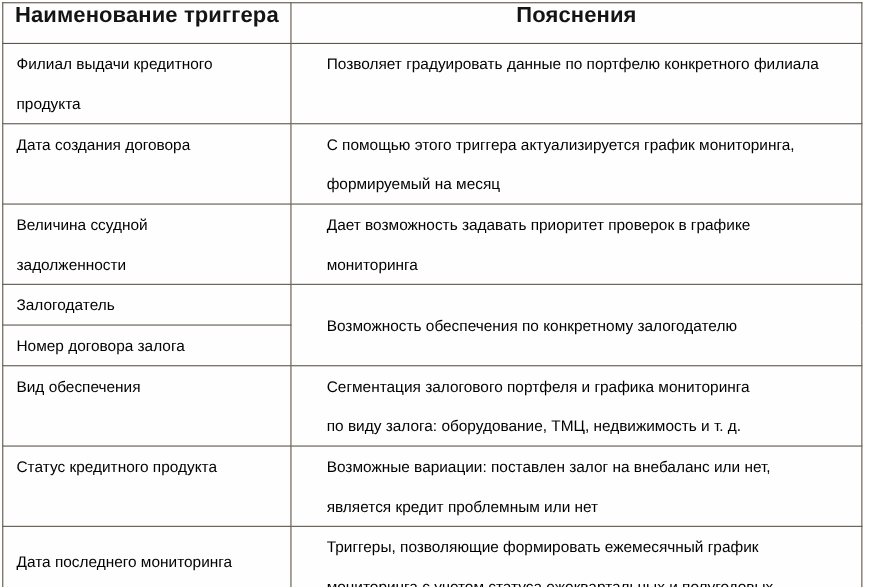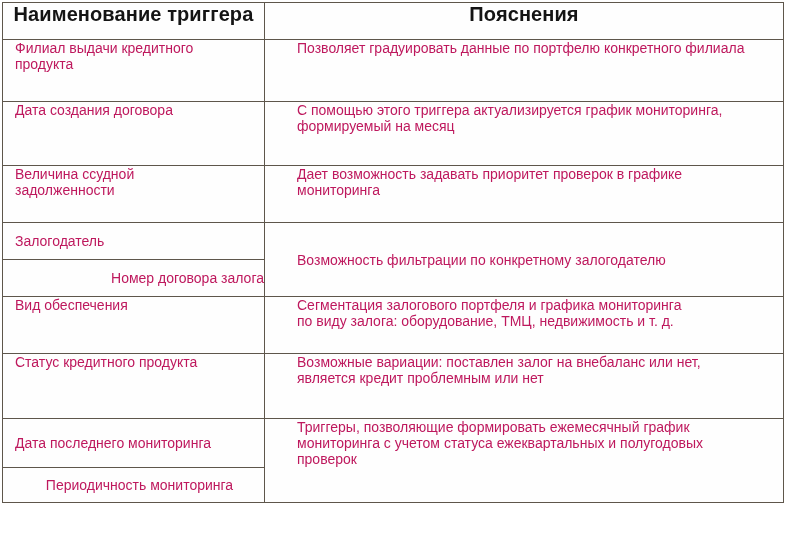--- a/index.html
+++ b/index.html
@@ -52,22 +52,22 @@
     font-size: 20px;
     letter-spacing: 0.1px;
     color: #141414;
     padding: 0 6px;
     font-stretch: condensed;
   }
 
   
   td.cell {
     font-size: 14px;
-    line-height: 16px;
-    color: #be185d;
+    line-height: 36px;
+    color: #000000;
     padding: 8px 10px 8px 12px;
   }
   td.cell.col1 {
     padding-left: 12px;
   }
   td.cell.col2 {
     padding-left: 32px;
   }
   td.cell.mid {
     vertical-align: middle;
@@ -75,21 +75,21 @@
   td.cell p {
     margin: 0;
     white-space: pre-line;
   }
 
   
   tr.r1 td { height: 61px; }
   tr.r2 td { height: 63px; }
   tr.r3 td { height: 56px; }
   tr.r4 td { height: 36px; margin-top: 40px; }
-  tr.r5 td { height: 36px; text-align: right; }
+  tr.r5 td { height: 36px; }
   tr.r6 td { height: 56px; }
   tr.r7 td { height: 64px; }
   tr.r8 td { height: 48px; }
   tr.r9 td { height: 34px; text-align: center; }
 </style>
 </head>
 <body>
 
 <div class="page">
 
@@ -137,21 +137,21 @@
           <p>Дает возможность задавать приоритет проверок в графике
 мониторинга</p>
         </td>
       </tr>
 
       <tr class="r4">
         <td class="cell col1 mid">
           <p>Залогодатель</p>
         </td>
         <td class="cell col2 mid" rowspan="2">
-          <p>Возможность фильтрации по конкретному залогодателю</p>
+          <p>Возможность обеспечения по конкретному залогодателю</p>
         </td>
       </tr>
 
       <tr class="r5">
         <td class="cell col1 mid">
           <p>Номер договора залога</p>
         </td>
       </tr>
 
       <tr class="r6">

